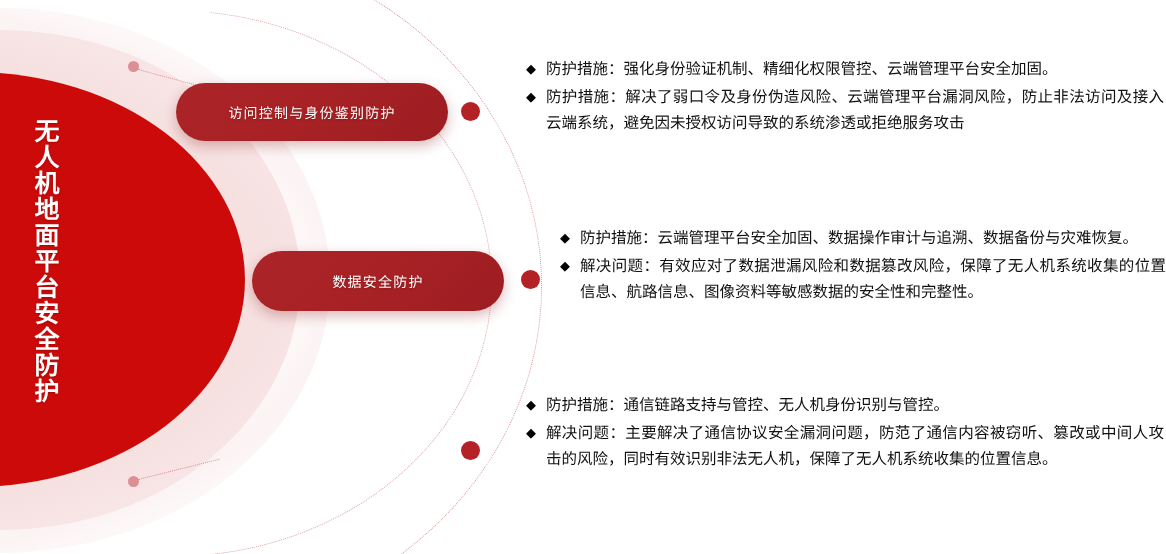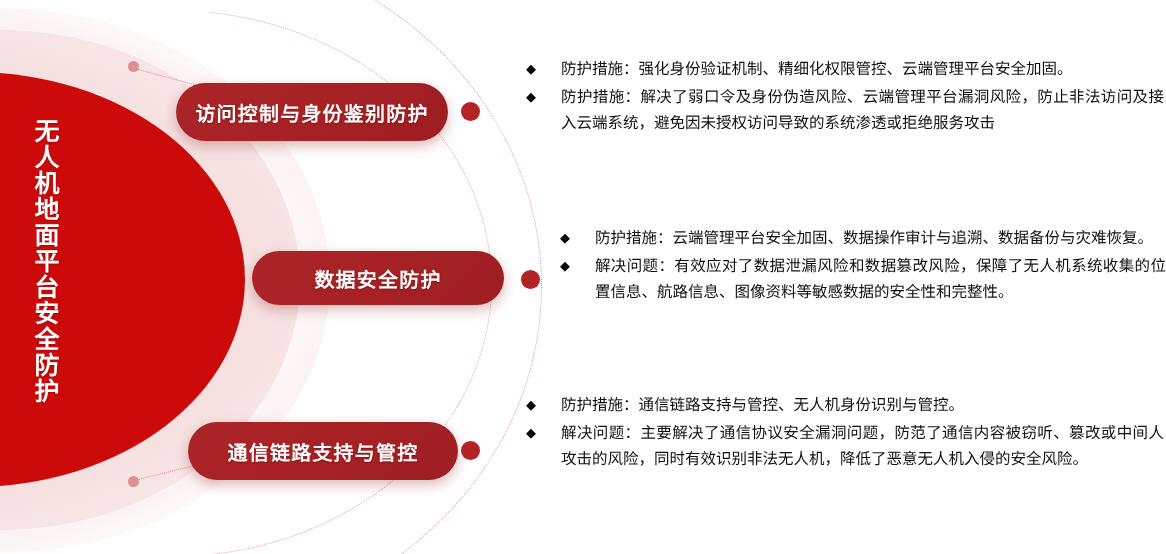--- a/index.html
+++ b/index.html
@@ -148,30 +148,30 @@
   }
 
   
   .pill {
     position: absolute;
     display: flex;
     align-items: center;
     justify-content: center;
     background: linear-gradient(135deg, #ab2427 0%, #a82225 45%, #9d1d22 100%);
     color: #ffffff;
-    font-size: 20px;
-    font-weight: bold;
+    font-size: 14px;
+    font-weight: normal;
     letter-spacing: 1.2px;
     border-radius: 40px;
     box-shadow: 0 5px 13px rgba(140,25,28,0.30);
     white-space: nowrap;
     text-shadow: 0 1px 2px rgba(90,0,0,0.40);
   }
   .pill-1 { left: 176px; top: 83px;  width: 272px; height: 58px; }
-  .pill-2 { left: 252px; top: 251px; width: 252px; height: 54px; }
+  .pill-2 { left: 252px; top: 251px; width: 252px; height: 60px; }
   .pill-3 { left: 188px; top: 422px; width: 270px; height: 58px; }
 
   
   .knob {
     position: absolute;
     width: 19px;
     height: 19px;
     border-radius: 50%;
     background: #b52226;
   }
@@ -198,21 +198,20 @@
   .diamond {
     flex: 0 0 auto;
     color: #000000;
     font-size: 13px;
     line-height: 26px;
     margin-right: 10px;
   }
   .bullet-text {
     flex: 1 1 auto;
     text-align: justify;
-    margin-left: 15px;
   }
 </style>
 </head>
 <body>
 
 <div id="canvas">
 
   <div class="deco-layer slab"></div>
   <div class="deco-layer ring-outer"></div>
   <div class="deco-layer ring-inner-cut"></div>
@@ -224,21 +223,20 @@
 
   <div class="leader leader-top"></div>
   <div class="leader leader-bottom"></div>
   <div class="pink-dot top"></div>
   <div class="pink-dot bottom"></div>
 
   <div class="vtitle">无人机地面平台安全防护</div>
 
   <div class="pill pill-1">访问控制与身份鉴别防护</div>
   <div class="pill pill-2">数据安全防护</div>
-  <div class="pill pill-3">通信链路支持与管控</div>
 
   <div class="knob knob-1"></div>
   <div class="knob knob-2"></div>
   <div class="knob knob-3"></div>
 
   <div class="block block-1">
     <div class="bullet-row">
       <span class="diamond">◆</span>
       <span class="bullet-text">防护措施：强化身份验证机制、精细化权限管控、云端管理平台安全加固。</span>
     </div>
@@ -259,17 +257,17 @@
     </div>
   </div>
 
   <div class="block block-3">
     <div class="bullet-row">
       <span class="diamond">◆</span>
       <span class="bullet-text">防护措施：通信链路支持与管控、无人机身份识别与管控。</span>
     </div>
     <div class="bullet-row">
       <span class="diamond">◆</span>
-      <span class="bullet-text">解决问题：主要解决了通信协议安全漏洞问题，防范了通信内容被窃听、篡改或中间人攻击的风险，同时有效识别非法无人机，降低了恶意无人机入侵的安全风险。</span>
+      <span class="bullet-text">解决问题：主要解决了通信协议安全漏洞问题，防范了通信内容被窃听、篡改或中间人攻击的风险，同时有效识别非法无人机，保障了无人机系统收集的位置信息。</span>
     </div>
   </div>
 
 </div>
 
 </body></html>

